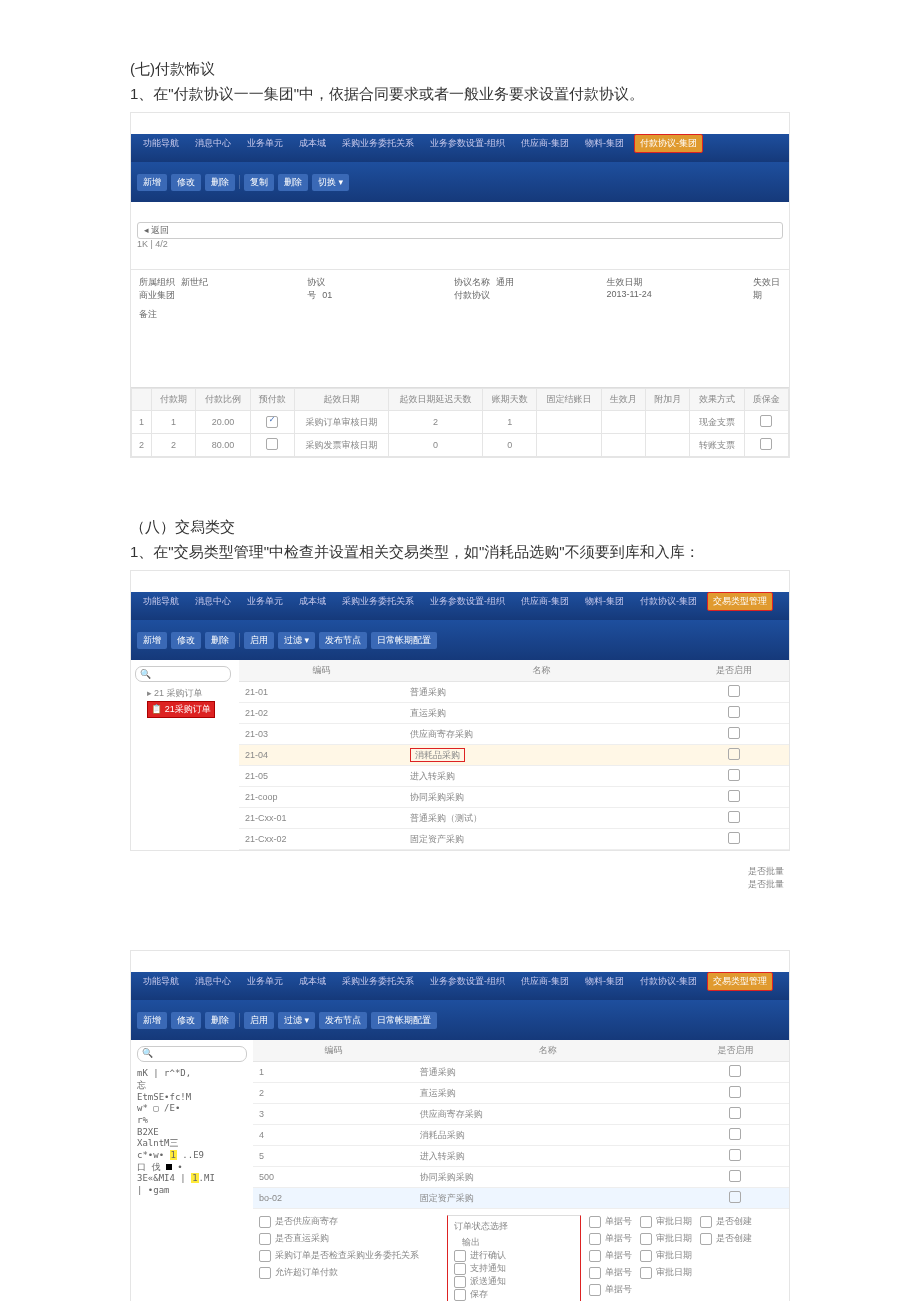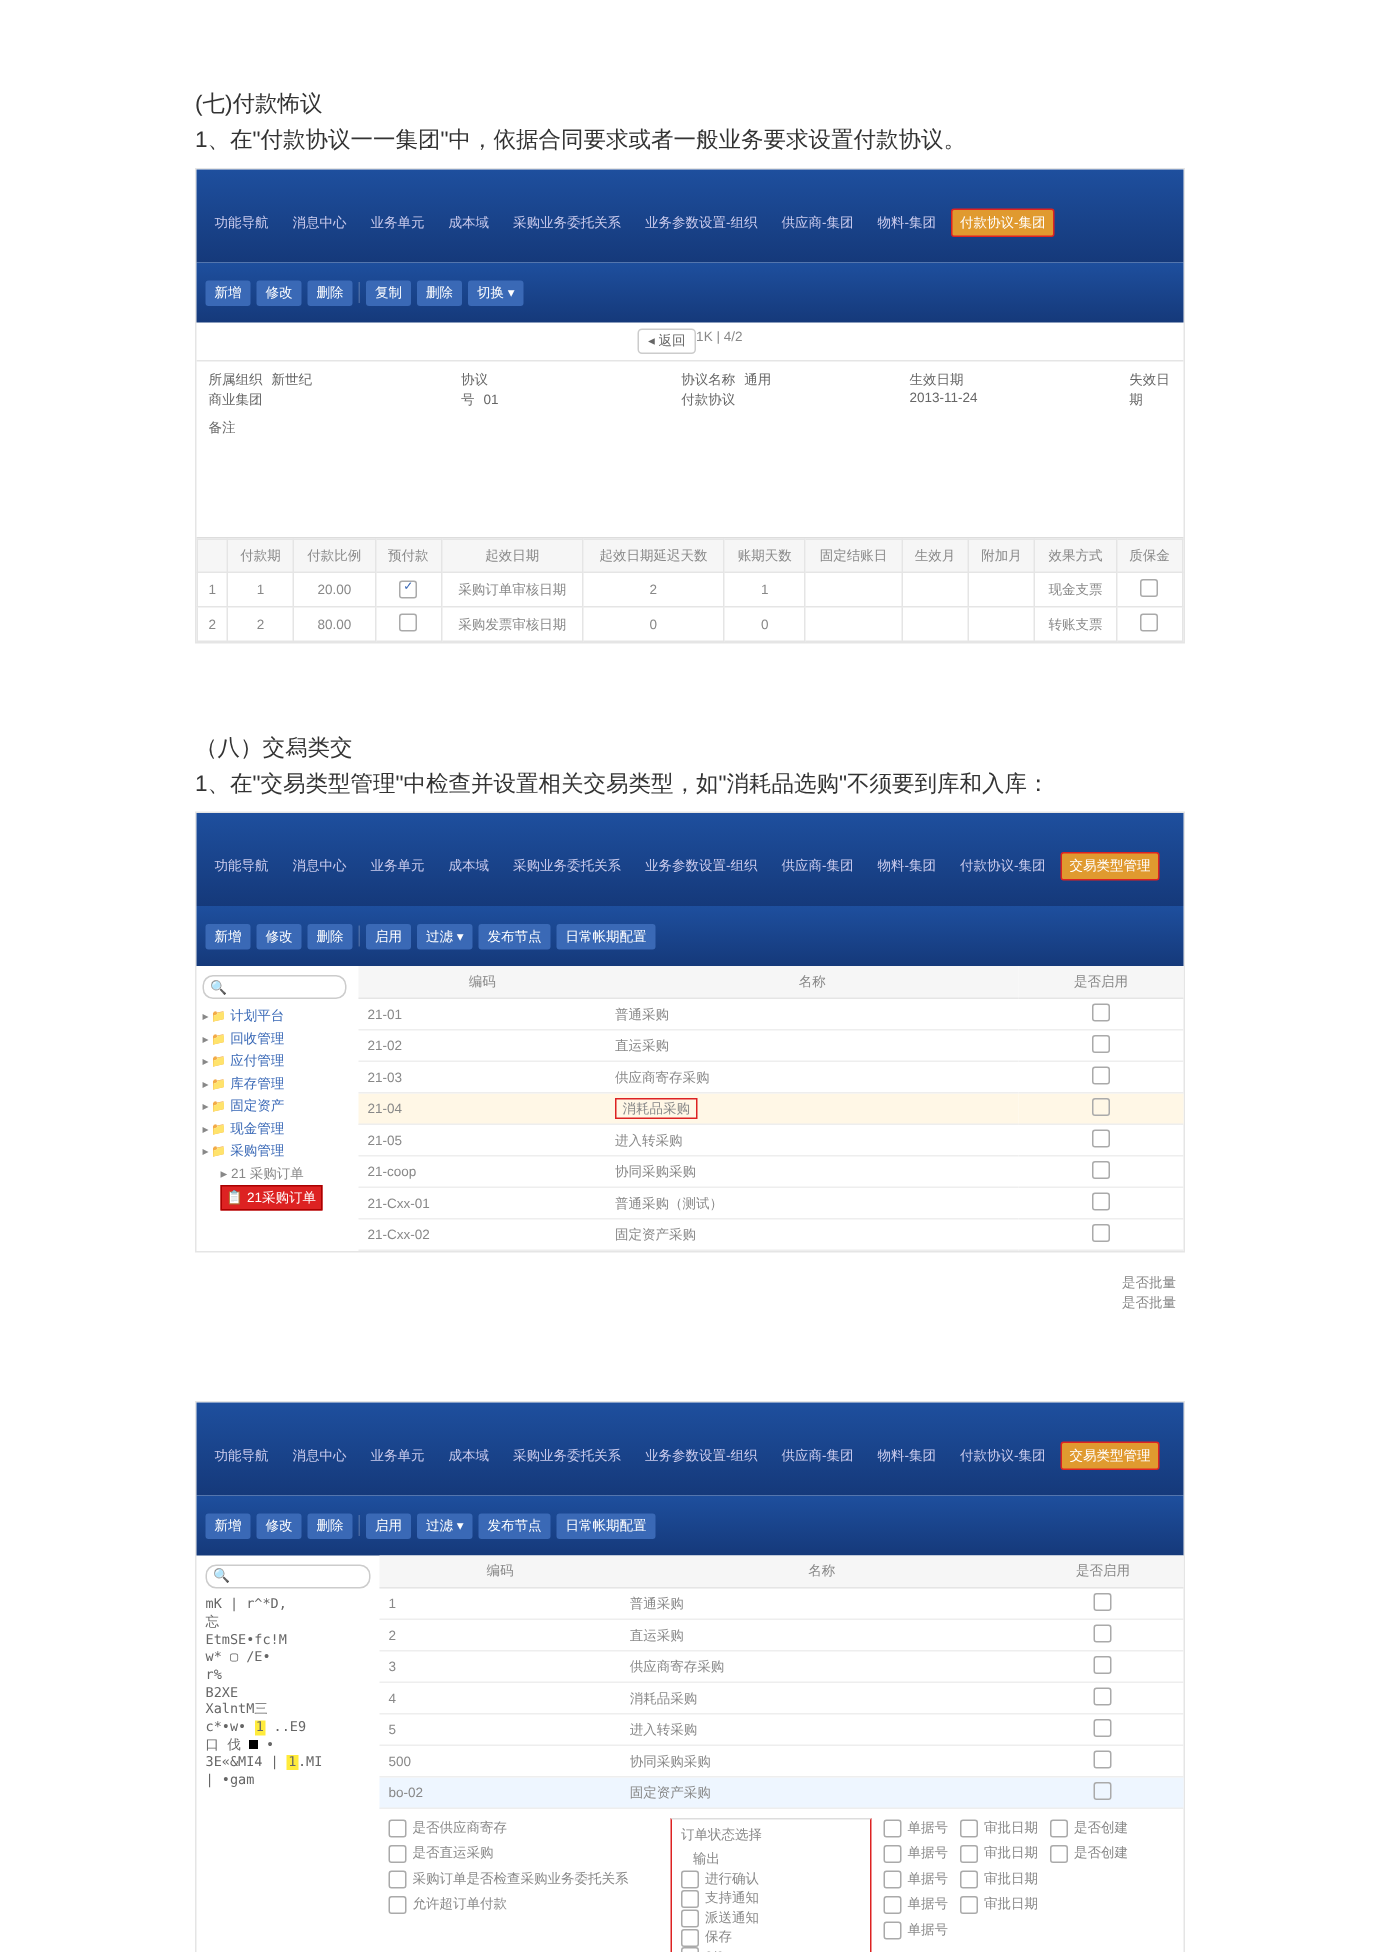--- a/index.html
+++ b/index.html
@@ -1,29 +1,29 @@
 <!DOCTYPE html>
 <html><head>
   <meta charset="utf-8">
   <style>
     body { font-family: "Microsoft YaHei", sans-serif; margin: 0; padding: 0 130px; width: 920px; box-sizing: border-box; background: #fff; font-size: 13px; }
     .section-title { font-size: 15px; color: #333; margin-top: 60px; margin-bottom: 4px; }
     .section-text { font-size: 15px; color: #333; margin-bottom: 8px; line-height: 1.4; }
 
     
     .shot { border: 1px solid #e5e5e5; margin-bottom: 10px; font-size: 9px; }
-    .menubar { background: linear-gradient(#1e4f9e, #15397a); color: #fff; display: flex; align-items: flex-end; height: 28px; padding: 17px 6px; gap: 4px; }
+    .menubar { background: linear-gradient(#1e4f9e, #15397a); color: #fff; display: flex; align-items: flex-start; height: 28px; padding: 0 6px; gap: 4px; margin-top: 21px; }
     .menubar .mi { padding: 3px 6px; color: #cce; cursor: default; }
     .menubar .mi.active { background: #e09a2f; color: #fff; border-radius: 2px; }
     .menubar .mi.red { border: 1px solid #d22; padding: 2px 5px; }
     .toolbar { background: linear-gradient(#1e4f9e, #15397a); display: flex; align-items: center; height: 40px; padding: 0 6px; gap: 4px; }
     .toolbar .btn { background: #3a69b6; color: #fff; padding: 2px 6px; border-radius: 2px; font-size: 9px; }
     .toolbar .sep { width: 1px; height: 14px; background: rgba(255,255,255,0.2); }
 
-    .s1-back { padding: 4px 6px; border-bottom: 1px solid #e5e5e5; display: flex; justify-content: center; color: #888; }
+    .s1-back { padding: 20px 6px; border-bottom: 1px solid #e5e5e5; display: flex; justify-content: center; color: #888; flex-direction: column; }
     .s1-back .backbtn { border: 1px solid #ccc; padding: 1px 6px; border-radius: 3px; color: #666; }
     .s1-form { padding: 6px 8px 60px; color: #666; }
     .s1-form .row { display: flex; gap: 38px; margin-bottom: 6px; }
     .s1-form .lbl { margin-right: 6px; }
     .s1-grid { border-top: 1px solid #ddd; }
     .s1-grid table { width: 100%; border-collapse: collapse; font-size: 9px; }
     .s1-grid th { background: #f6f6f6; color: #888; padding: 4px 6px; border: 1px solid #e5e5e5; font-weight: normal; text-align: center; }
     .s1-grid td { padding: 4px 6px; border: 1px solid #e5e5e5; color: #888; text-align: center; }
     .ck { width: 10px; height: 10px; border: 1px solid #aaa; display: inline-block; border-radius: 2px; }
     .ck.on::after { content: "✓"; font-size: 8px; color: #3a69b6; position: relative; top: -3px; }
@@ -180,29 +180,20 @@
     <span class="btn">启用</span>
     <span class="btn">过滤 ▾</span>
     <span class="btn">发布节点</span>
     <span class="btn">日常帐期配置</span>
   </div>
   <div class="s2-body">
     <div class="s2-left">
       <div class="src">
           <span>🔍</span>
         </div>
-      <div id="s2-tree">
-          <div class="node folder">计划平台</div>
-          <div class="node folder">回收管理</div>
-          <div class="node folder">应付管理</div>
-          <div class="node folder">库存管理</div>
-          <div class="node folder">固定资产</div>
-          <div class="node folder">现金管理</div>
-          <div class="node folder">采购管理</div>
-        </div>
       <div class="node" style="margin-left:12px;color:#888">21 采购订单</div>
       <div class="hl">📋 21采购订单</div>
     </div>
     <div class="s2-right">
       <table>
         <tbody>
             <tr>
           <th style="width:30%">编码</th>
           <th style="width:50%">名称</th>
           <th style="width:20%">是否启用</th>

